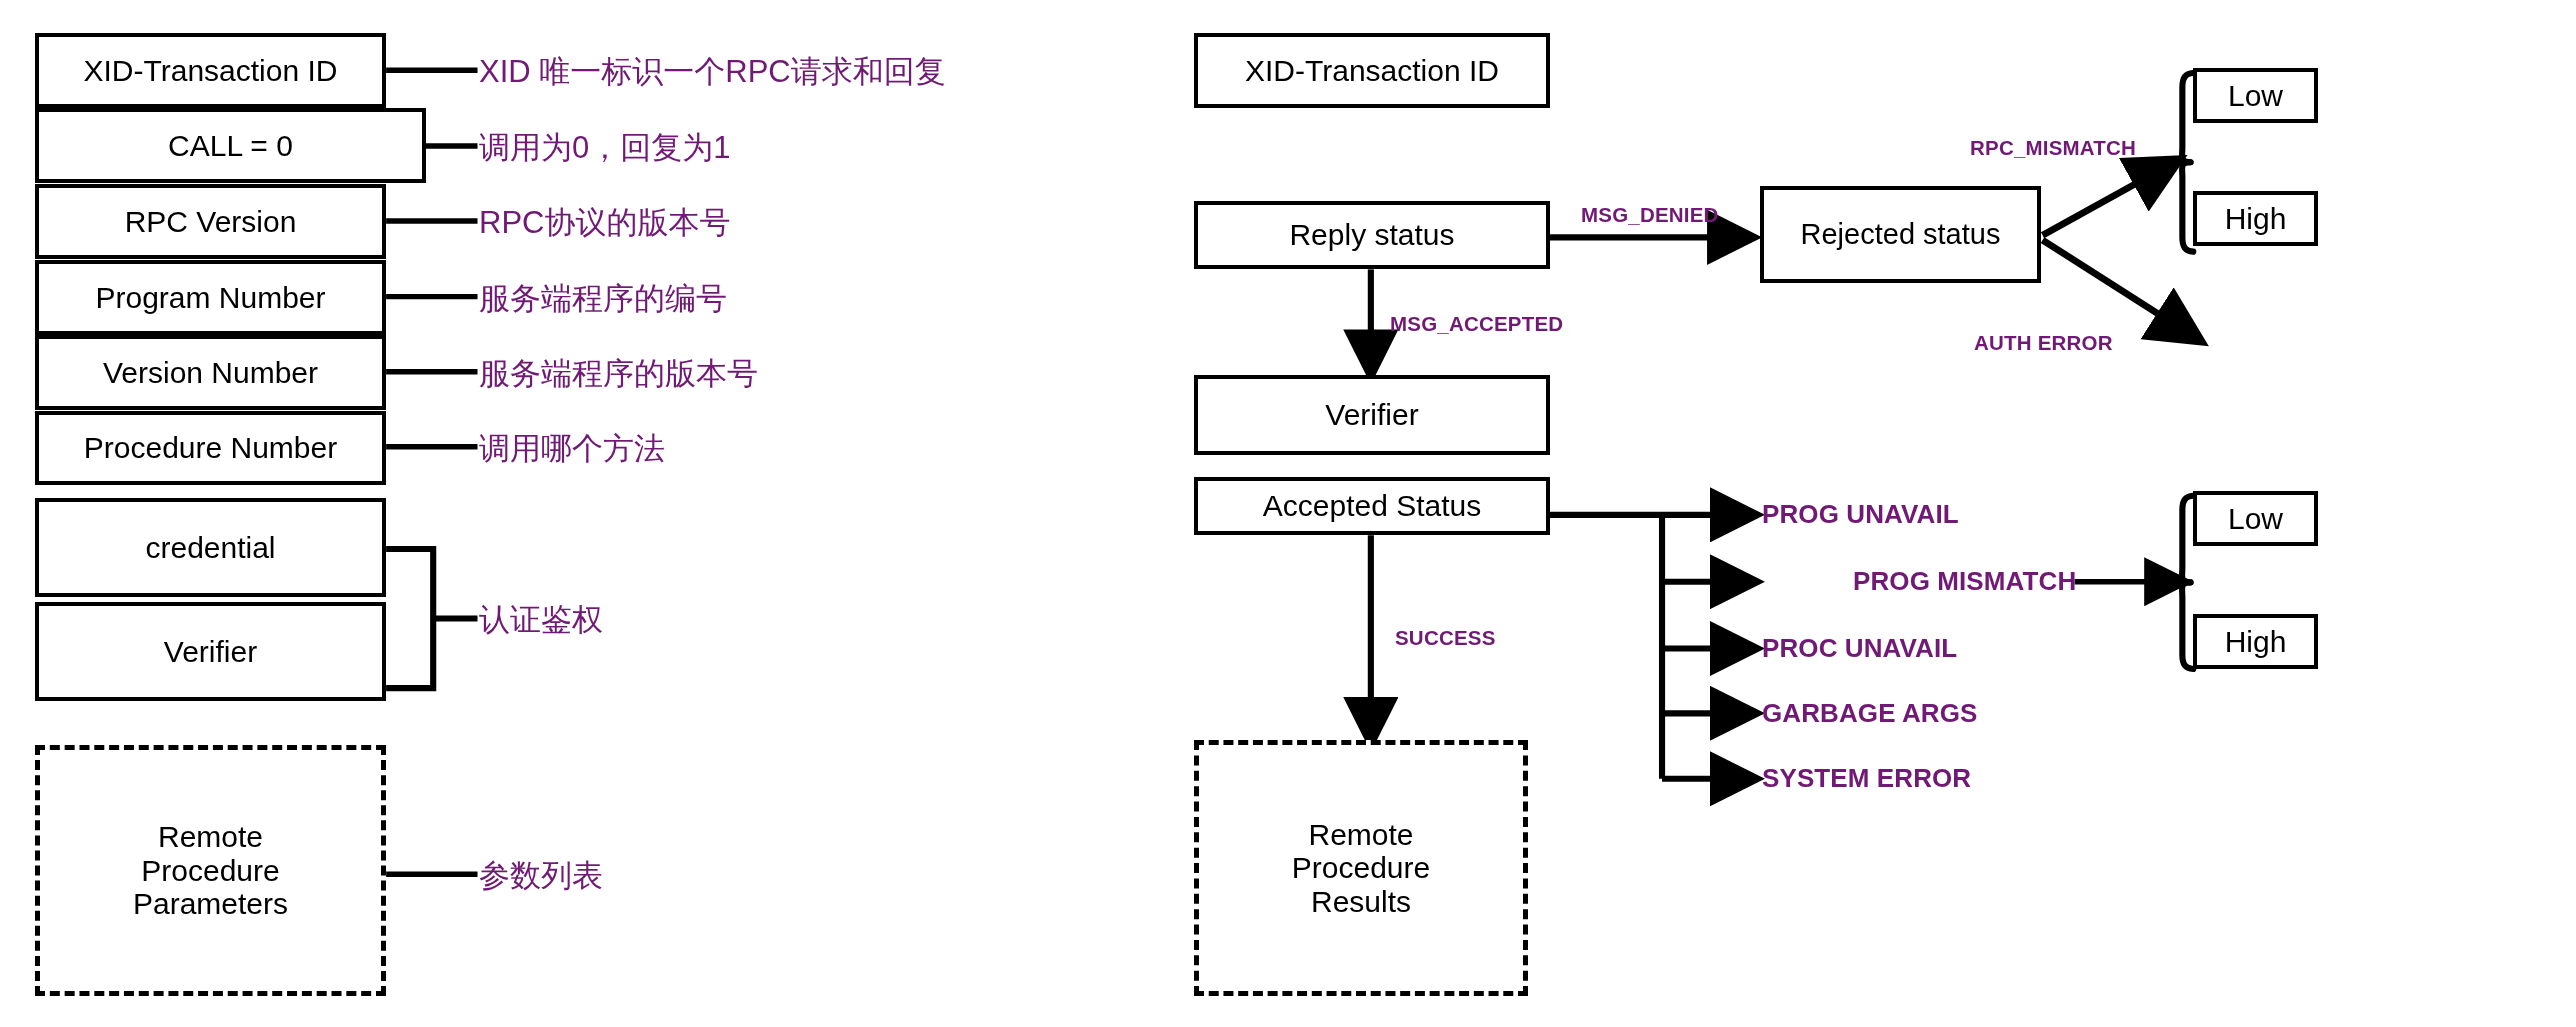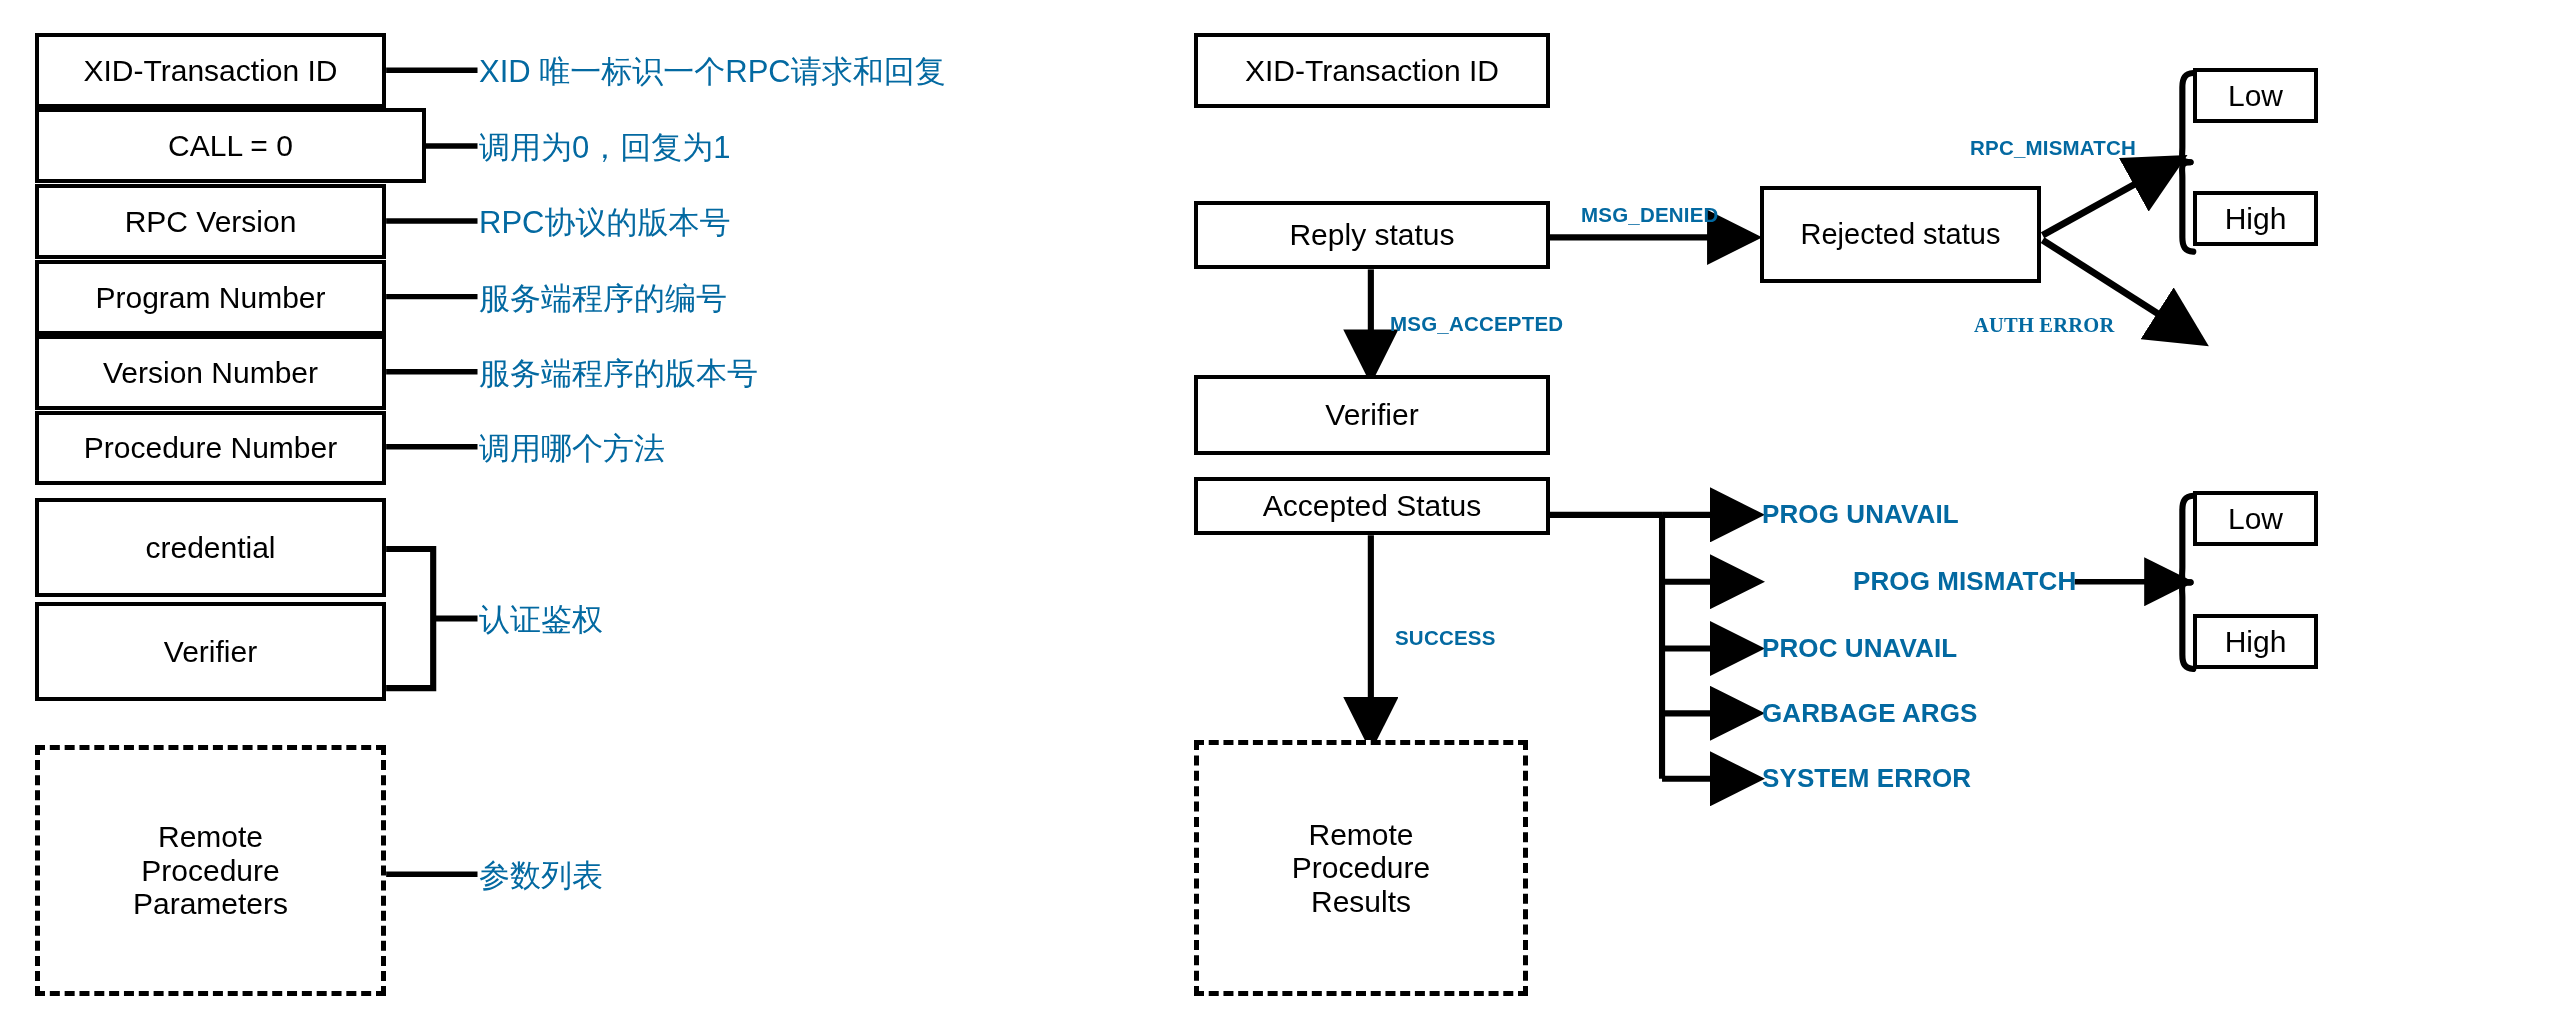--- a/index.html
+++ b/index.html
@@ -3,21 +3,21 @@
 <meta charset="utf-8">
 <style>
   html,body{margin:0;padding:0;background:#ffffff;}
   body{font-family:"Liberation Sans","DejaVu Sans",sans-serif;}
   #root{position:relative;width:2576px;height:1027px;background:#fff;overflow:hidden;}
   .box{position:absolute;box-sizing:border-box;border:4.8px solid #000;background:#fff;
        display:flex;align-items:center;justify-content:center;text-align:center;
        font-family:"Liberation Sans","DejaVu Sans",sans-serif;color:#000;
        font-size:30px;line-height:1.12;font-weight:400;}
   .box.dashed{border-style:dashed;border-width:5.5px;}
-  .lbl{position:absolute;color:#0369a1;font-family:"Liberation Sans","DejaVu Sans",sans-serif;
+  .lbl{position:absolute;color:#701a75;font-family:"Liberation Sans","DejaVu Sans",sans-serif;
        white-space:pre;}
   .cn{font-size:31px;}
   .edge-lbl{font-size:20.5px;font-weight:bold;letter-spacing:0.2px;}
   .err-lbl{font-size:26px;font-weight:bold;letter-spacing:0.1px;}
   svg.overlay{position:absolute;left:0;top:0;width:2576px;height:1027px;pointer-events:none;}
 </style>
 </head>
 <body>
 
 <div id="root">
@@ -113,21 +113,21 @@
   <div class="box" style="left:2193px;top:68px;width:125px;height:55px;">Low</div>
   <div class="box" style="left:2193px;top:191px;width:125px;height:55px;">High</div>
 
   <div class="box" style="left:2193px;top:491px;width:125px;height:55px;">Low</div>
   <div class="box" style="left:2193px;top:614px;width:125px;height:55px;">High</div>
 
   <div class="lbl edge-lbl" style="left:1581px;top:203px;">MSG_DENIED</div>
   <div class="lbl edge-lbl" style="left:1390px;top:312px;">MSG_ACCEPTED</div>
   <div class="lbl edge-lbl" style="left:1395px;top:626px;">SUCCESS</div>
   <div class="lbl edge-lbl" style="left:1970px;top:136px;">RPC_MISMATCH</div>
-  <div class="lbl edge-lbl" style="left:1974px;top:314px;font-family:Liberation Serif, serif;">AUTH ERROR</div>
+  <div class="lbl edge-lbl" style="left:1974px;top:331px;">AUTH ERROR</div>
 
   <div class="lbl err-lbl" style="left:1762px;top:499px;">PROG UNAVAIL</div>
   <div class="lbl err-lbl" style="left:1853px;top:566px;">PROG MISMATCH</div>
   <div class="lbl err-lbl" style="left:1762px;top:633px;">PROC UNAVAIL</div>
   <div class="lbl err-lbl" style="left:1762px;top:698px;">GARBAGE ARGS</div>
   <div class="lbl err-lbl" style="left:1762px;top:763px;">SYSTEM ERROR</div>
 
 </div>
 
 

